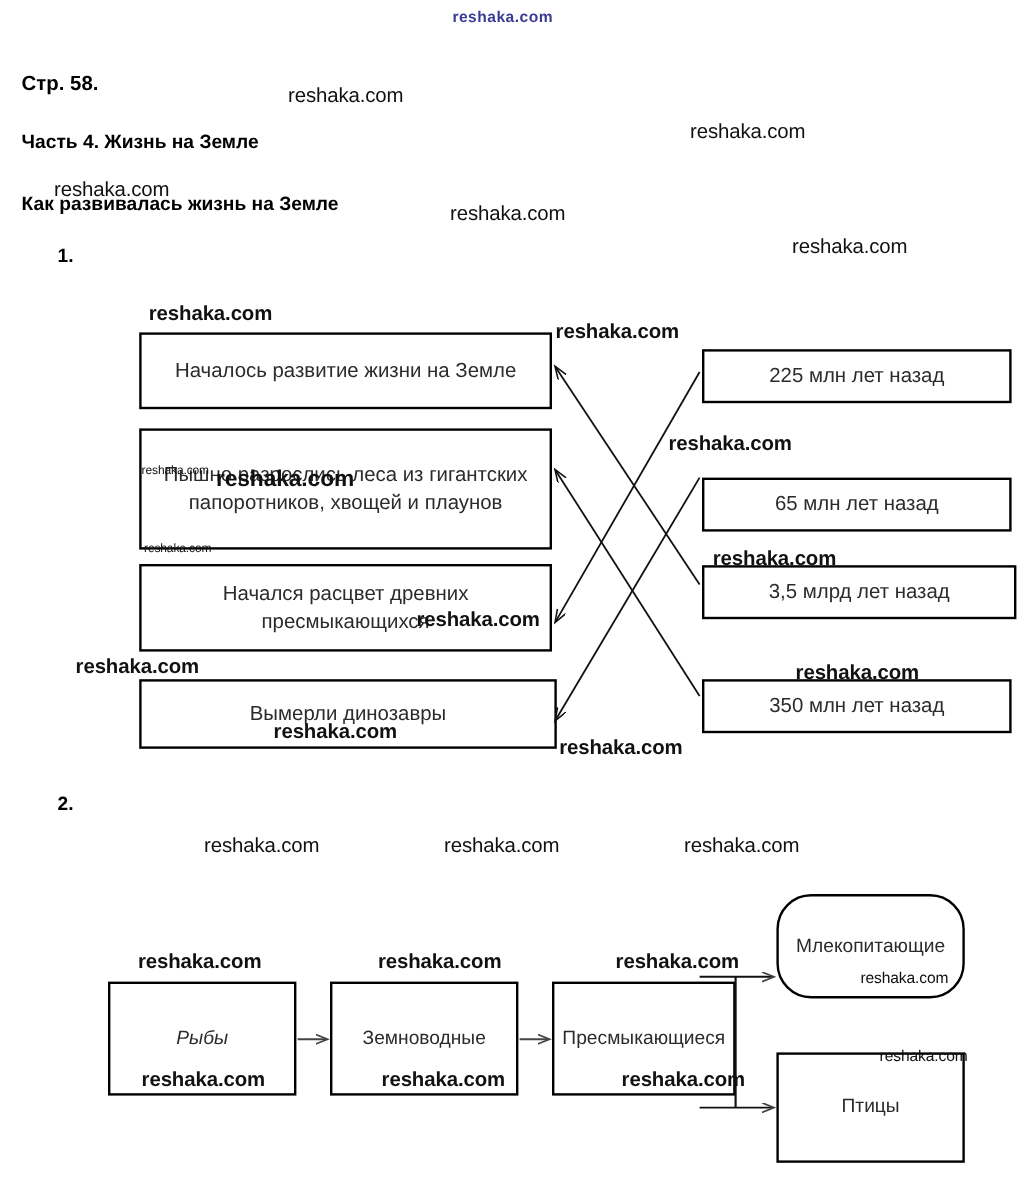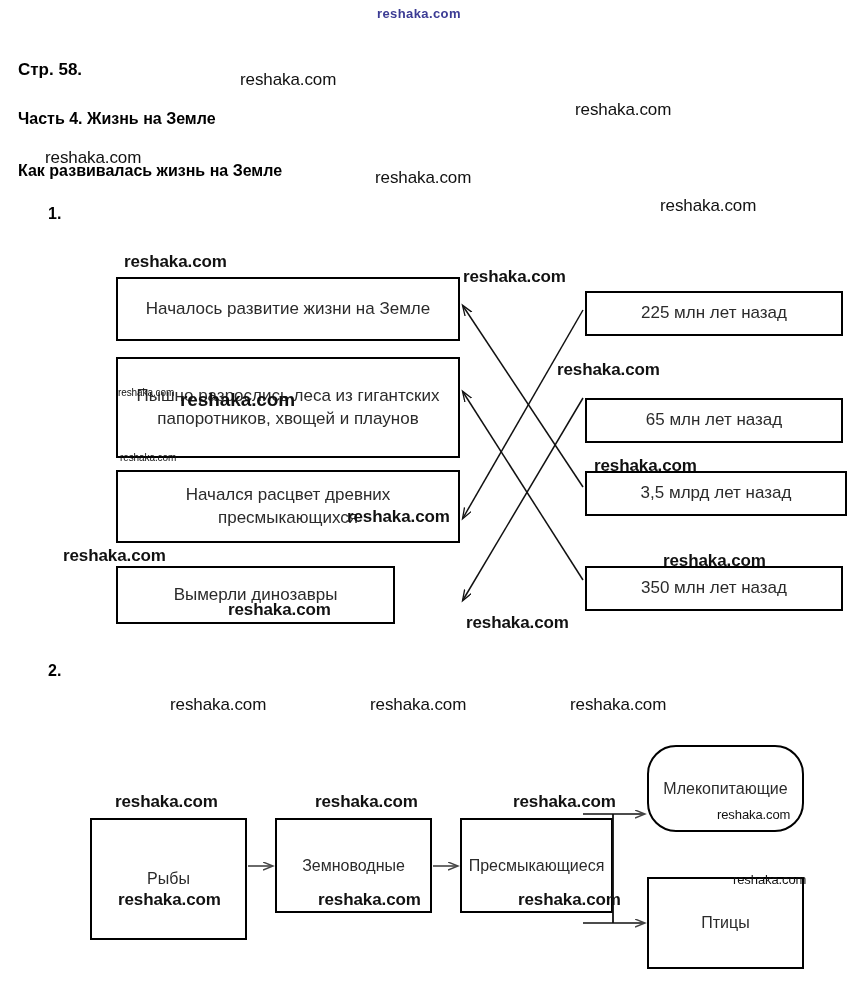--- a/index.html
+++ b/index.html
@@ -69,30 +69,30 @@
     padding: 2px 6px;
   }
   .box.left-item  { font-size: 17px; }
   .box.right-item { font-size: 17px; }
   .box.flow-item  { font-size: 16px; }
 
   
   #m1-left-0 { left: 116px; top: 277px; width: 344px; height: 64px; }
   #m1-left-1 { left: 116px; top: 357px; width: 344px; height: 101px; }
   #m1-left-2 { left: 116px; top: 470px; width: 344px; height: 73px; }
-  #m1-left-3 { left: 116px; top: 566px; width: 279px; height: 58px; }
+  #m1-left-3 { left: 116px; top: 566px; width: 348px; height: 58px; }
 
   
   #m1-right-0 { left: 585px; top: 291px; width: 258px; height: 45px; }
   #m1-right-1 { left: 585px; top: 379px; width: 258px; height: 45px; margin-top: 19px; }
   #m1-right-2 { left: 585px; top: 471px; width: 262px; height: 45px; }
   #m1-right-3 { left: 585px; top: 566px; width: 258px; height: 45px; }
 
   
-  #flow-0 { left: 90px;  top: 818px; width: 157px; height: 122px; }
+  #flow-0 { left: 90px;  top: 818px; width: 157px; height: 95px; font-style: italic; }
   #flow-1 { left: 275px; top: 818px; width: 157px; height: 95px; }
   #flow-2 { left: 460px; top: 818px; width: 153px; height: 95px; }
   #flow-3 { left: 647px; top: 745px; width: 157px; height: 87px; border-radius: 29px; }
   #flow-4 { left: 647px; top: 877px; width: 157px; height: 92px; }
 
   
   .connectors {
     position: absolute;
     left: 0; top: 0;
     width: 855px; height: 984px;

